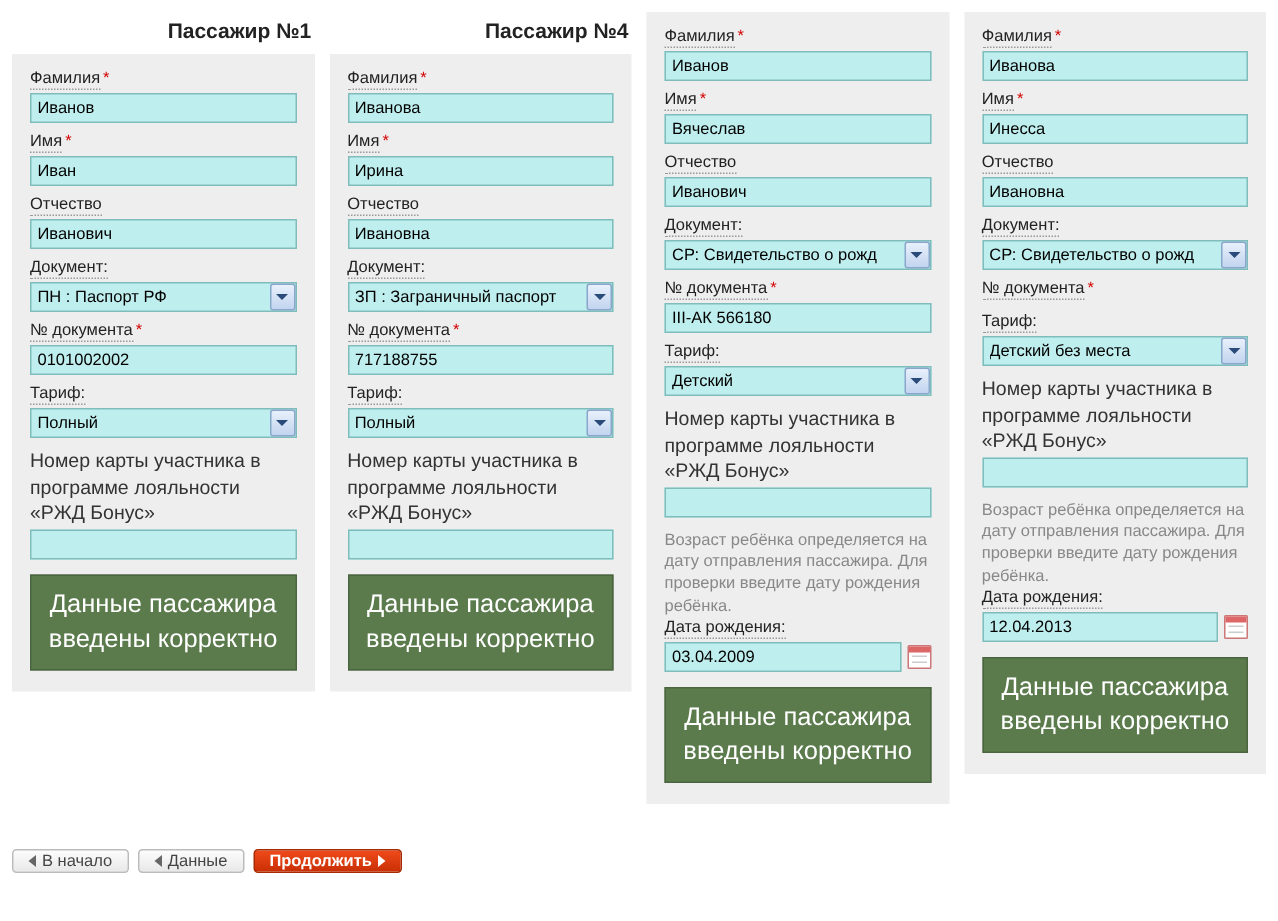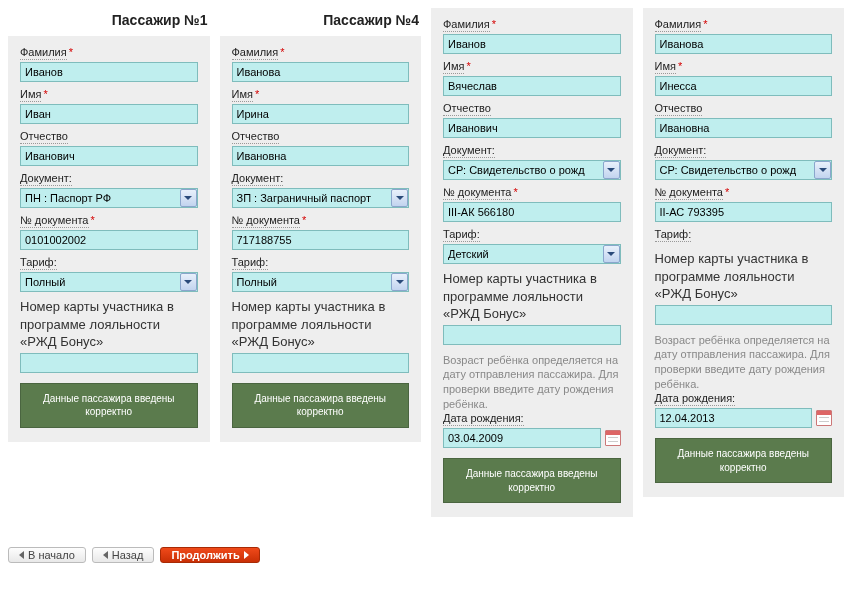--- a/index.html
+++ b/index.html
@@ -96,21 +96,21 @@
     line-height: 1.35;
     margin-top: 4px;
     margin-bottom: 2px;
   }
   .confirm-btn {
     margin-top: 10px;
     width: 100%;
     background: #5b7b4d;
     border: 1px solid #4a6540;
     color: #fff;
-    font-size: 10px;
+    font-size: 17px;
     padding: 8px 4px;
     text-align: center;
     line-height: 1.35;
     cursor: pointer;
   }
   .child-note {
     color: #888;
     font-size: 11px;
     line-height: 1.35;
     margin-top: 8px;
@@ -261,23 +261,26 @@
       <div class="panel">
         <div class="field"><div><span class="field-label">Фамилия</span><span class="req">*</span></div><input type="text" class="text-input" value="Иванова" style=""></div>
         <div class="field"><div><span class="field-label">Имя</span><span class="req">*</span></div><input type="text" class="text-input" value="Инесса" style=""></div>
         <div class="field"><div><span class="field-label">Отчество</span></div><input type="text" class="text-input" value="Ивановна" style=""></div>
         <div class="field">
           <div><span class="field-label">Документ:</span></div>
           <div class="select-wrap"><input type="text" class="text-input" value="СР: Свидетельство о рожд" readonly="readonly" style=""><div class="select-btn">
               <div class="tri-down"></div>
             </div></div>
         </div>
-        <div class="field"><div><span class="field-label">№ документа</span><span class="req">*</span></div><input type="text" class="text-input" value="II-АС 793395" style=""></div>
+        <div class="field"><div><span class="field-label">№ документа</span><span class="req">*</span></div></div>
         <div class="field">
           <div><span class="field-label">Тариф:</span></div>
+          <div class="select-wrap"><input type="text" class="text-input" value="Детский без места" readonly="readonly" style=""><div class="select-btn">
+              <div class="tri-down"></div>
+            </div></div>
         </div>
         <div class="field"><div class="loyalty-label">Номер карты участника в программе лояльности «РЖД Бонус»</div><input type="text" class="text-input" value="" style=""></div>
         <div class="child-note">Возраст ребёнка определяется на дату отправления пассажира. Для проверки введите дату рождения ребёнка.</div>
         <div class="field">
           <div><span class="field-label">Дата рождения:</span></div>
           <div class="dob-row">
             <input type="text" class="text-input" value="12.04.2013" style="">
             <span class="cal-icon"></span>
           </div>
         </div>
@@ -286,19 +289,19 @@
     </div>
   </div>
 
 <div class="nav-bar">
   <button class="nav-btn">
     <span class="tri-left"></span>
     <span>В начало</span>
   </button>
   <button class="nav-btn">
     <span class="tri-left"></span>
-    <span>Назад</span>
+    <span>Данные</span>
   </button>
   <button class="nav-btn primary">
     <span>Продолжить</span>
     <span class="tri-right-white"></span>
   </button>
 </div>
 
 </body></html>

